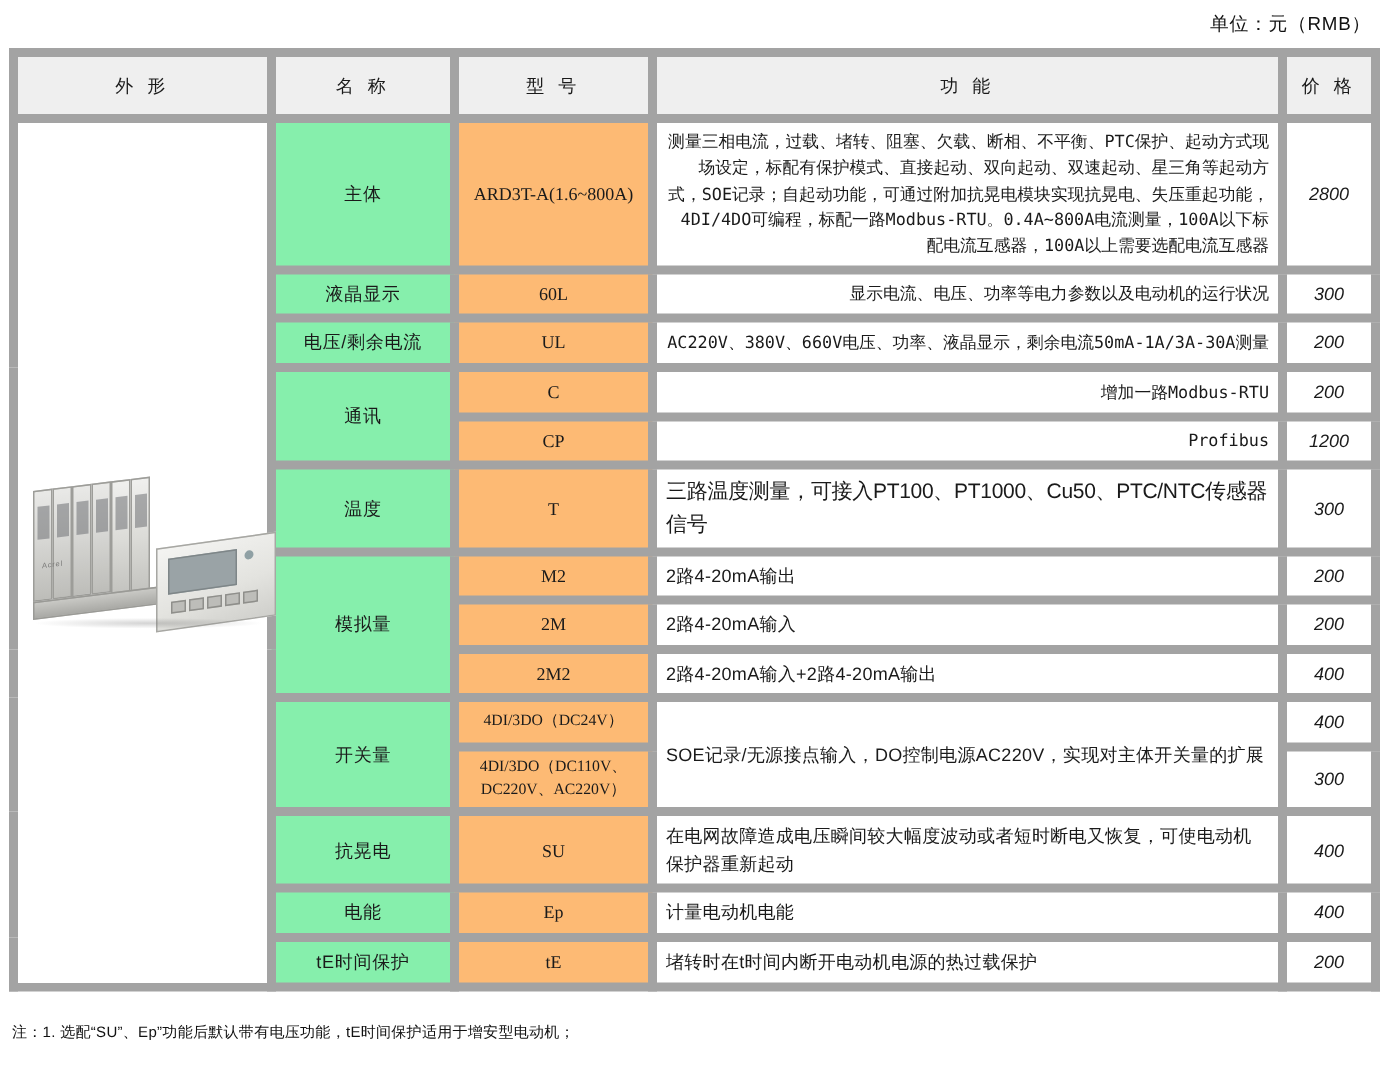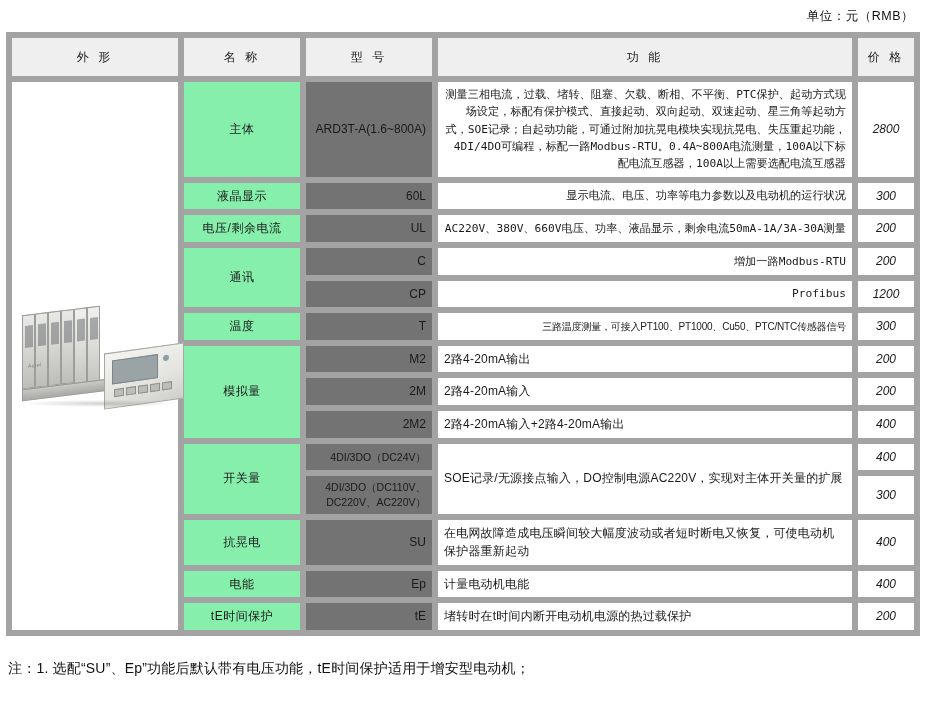--- a/index.html
+++ b/index.html
@@ -58,45 +58,43 @@
 
   td.c-name, td.c-model, td.c-price {
     text-align: center;
   }
   td.c-name {
     background: #86efac;
     font-size: 12.5px;
     letter-spacing: 0.5px;
   }
   td.c-model {
-    background: #737373;
-    font-family: Liberation Sans, sans-serif;
+    background: #fdba74;
+    font-family: Liberation Serif, serif;
     font-size: 11.5px;
     letter-spacing: 0px;
-    text-align: right;
   }
   td.c-model.small {
     font-size: 10.5px;
     line-height: 1.4;
   }
   td.c-func {
     text-align: left;
     font-size: 12px;
     letter-spacing: 0.2px;
   }
   td.c-func.mono {
     font-family: "DejaVu Sans Mono", monospace;
     font-size: 11.2px;
     letter-spacing: 0;
     text-align: right;
   }
   td.c-func.tight {
-    font-size: 10px;
+    font-size: 14px;
     letter-spacing: -0.2px;
-    text-align: right;
   }
   td.c-price {
     font-size: 12.5px;
     font-style: italic;
   }
   td.c-shape {
     padding: 0;
     position: relative;
     background: #ffffff;
   }
@@ -210,21 +208,21 @@
     position: absolute;
     left: 8px;
     top: 58px;
     font-size: 5px;
     color: #7a7a78;
     letter-spacing: .5px;
     transform: skewY(-7deg);
   }
   .notes {
     padding: 18px 0 0 8px;
-    font-size: 14px;
+    font-size: 10px;
     line-height: 2.05;
     color: #111;
   }
   .notes div { letter-spacing: 0.2px; }
   .note-2 { padding-left: 20px; }
 </style>
 </head>
 <body>
 
 <div class="page">

